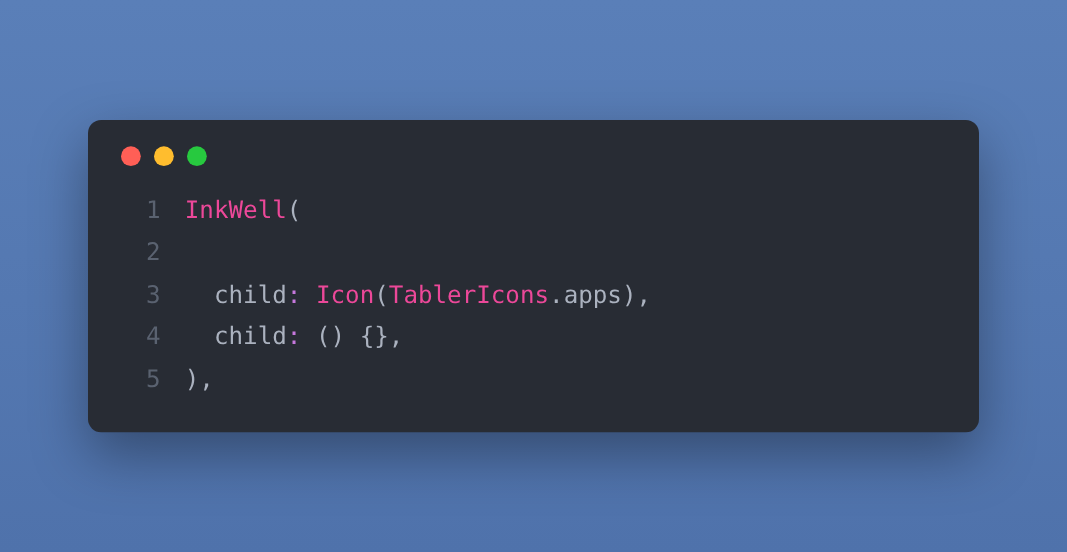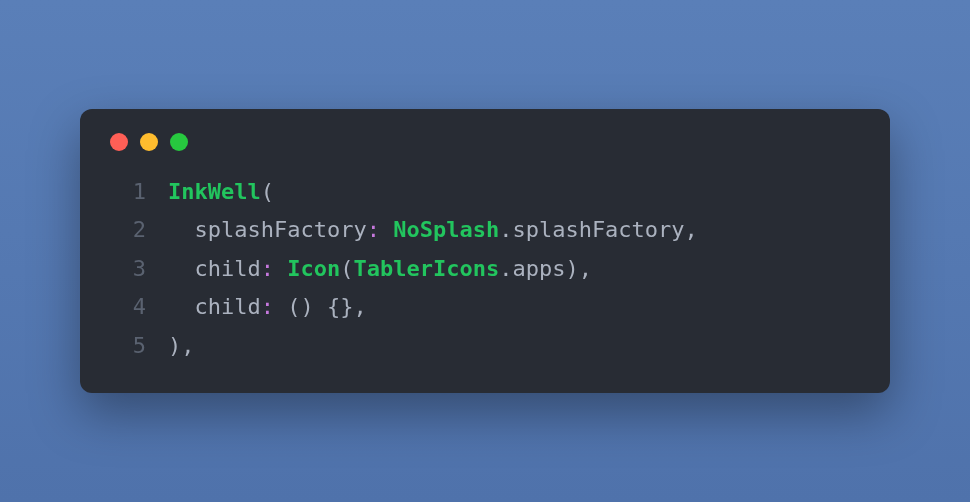--- a/index.html
+++ b/index.html
@@ -45,36 +45,36 @@
       display: flex;
       white-space: pre;
     }
     .ln {
       width: 38px;
       text-align: right;
       color: #5a6270;
       margin-right: 22px;
       user-select: none;
     }
-    .tok-class { color: #22c55e; font-weight: bold; }
+    .tok-class { color: #ec4899; }
     .tok-prop { color: #abb2bf; }
     .tok-punct { color: #abb2bf; }
     .tok-colon { color: #c678dd; }
     .tok-method { color: #abb2bf; }
     .tok-plain { color: #abb2bf; }
   </style>
 </head>
 <body>
 
 <div class="window">
   <div class="titlebar">
     <div class="dot dot-red"></div>
     <div class="dot dot-yellow"></div>
     <div class="dot dot-green"></div>
   </div>
   <div class="code" id="code-root">
       <div class="row"><span class="ln">1</span><span><span class="tok-plain"></span><span class="tok-class">InkWell</span><span class="tok-punct">(</span></span></div>
-      <div class="row"><span class="ln">2</span><span><span class="tok-plain">  </span><span class="tok-prop">splashFactory</span><span class="tok-colon">:</span><span class="tok-plain"> </span><span class="tok-class">NoSplash</span><span class="tok-punct">.</span><span class="tok-method">splashFactory</span><span class="tok-punct">,</span></span></div>
+      <div class="row"><span class="ln">2</span></div>
       <div class="row"><span class="ln">3</span><span><span class="tok-plain">  </span><span class="tok-prop">child</span><span class="tok-colon">:</span><span class="tok-plain"> </span><span class="tok-class">Icon</span><span class="tok-punct">(</span><span class="tok-class">TablerIcons</span><span class="tok-punct">.</span><span class="tok-method">apps</span><span class="tok-punct">)</span><span class="tok-punct">,</span></span></div>
       <div class="row"><span class="ln">4</span><span><span class="tok-plain">  </span><span class="tok-prop">child</span><span class="tok-colon">:</span><span class="tok-plain"> () {},</span></span></div>
       <div class="row"><span class="ln">5</span><span><span class="tok-plain"></span><span class="tok-punct">),</span></span></div>
     </div>
 </div>
 
 </body></html>

